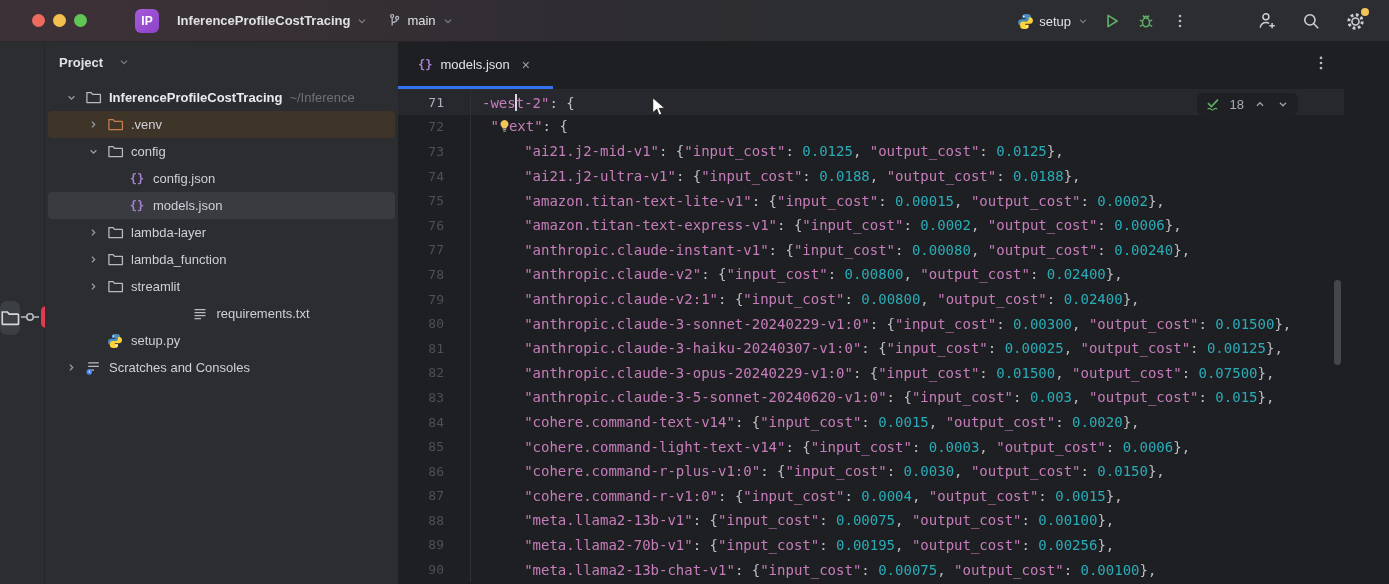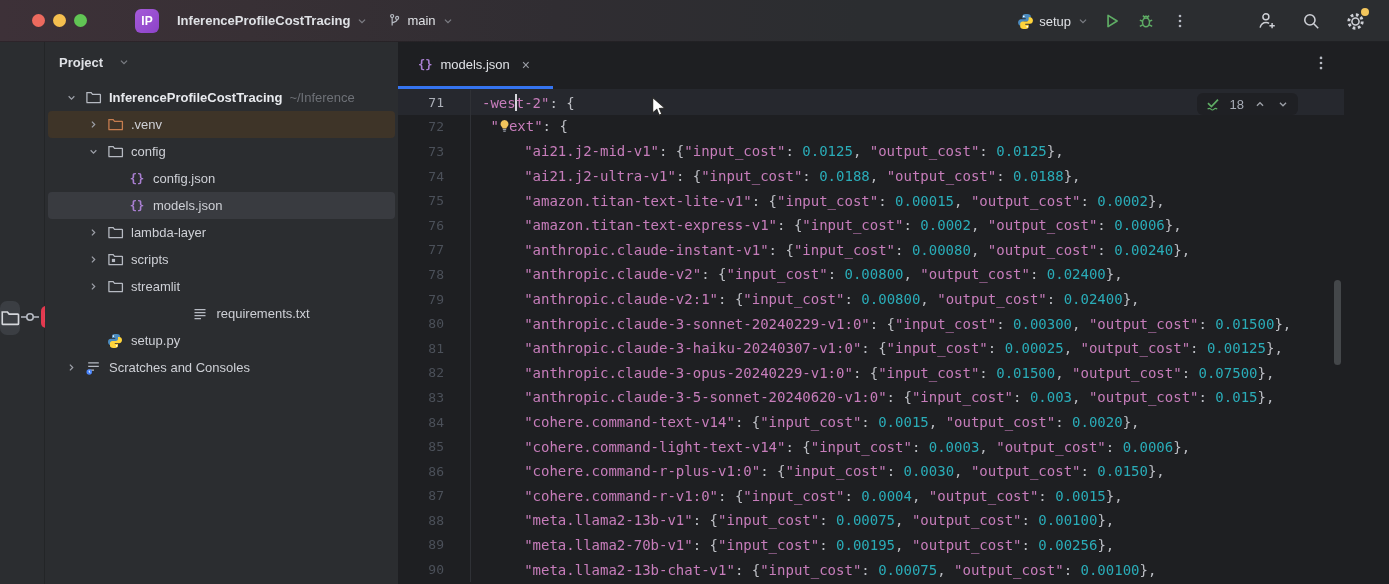--- a/index.html
+++ b/index.html
@@ -323,24 +323,23 @@
         </div>
         <div class="trow" style="padding-left: 33px;">
           <span class="tchev">
             <svg width="13" height="13" viewBox="0 0 16 16">
               <path d="M6 4.5 9.5 8 6 11.5" stroke="#9DA0A8" stroke-width="1.5" fill="none"></path>
             </svg>
           </span>
           <span class="ticon">
             <svg width="17" height="17" viewBox="0 0 16 16" fill="none" stroke="#B6BAC2" stroke-width="1.2">
               <path d="M1.8 3.4h4l1.3 1.6h6.9a.5.5 0 0 1 .5.5v6.9a.5.5 0 0 1-.5.5H2.3a.5.5 0 0 1-.5-.5Z"></path>
-              <rect x="4.6" y="7.4" width="3" height="3" fill="#B6BAC2" stroke="none"></rect>
-            </svg>
-          </span>
-          <span class="tlabel">scripts</span>
+            </svg>
+          </span>
+          <span class="tlabel">lambda_function</span>
         </div>
         <div class="trow" style="padding-left: 33px;">
           <span class="tchev">
             <svg width="13" height="13" viewBox="0 0 16 16">
               <path d="M6 4.5 9.5 8 6 11.5" stroke="#9DA0A8" stroke-width="1.5" fill="none"></path>
             </svg>
           </span>
           <span class="ticon">
             <svg width="17" height="17" viewBox="0 0 16 16" fill="none" stroke="#B6BAC2" stroke-width="1.2">
               <path d="M1.8 3.4h4l1.3 1.6h6.9a.5.5 0 0 1 .5.5v6.9a.5.5 0 0 1-.5.5H2.3a.5.5 0 0 1-.5-.5Z"></path>

